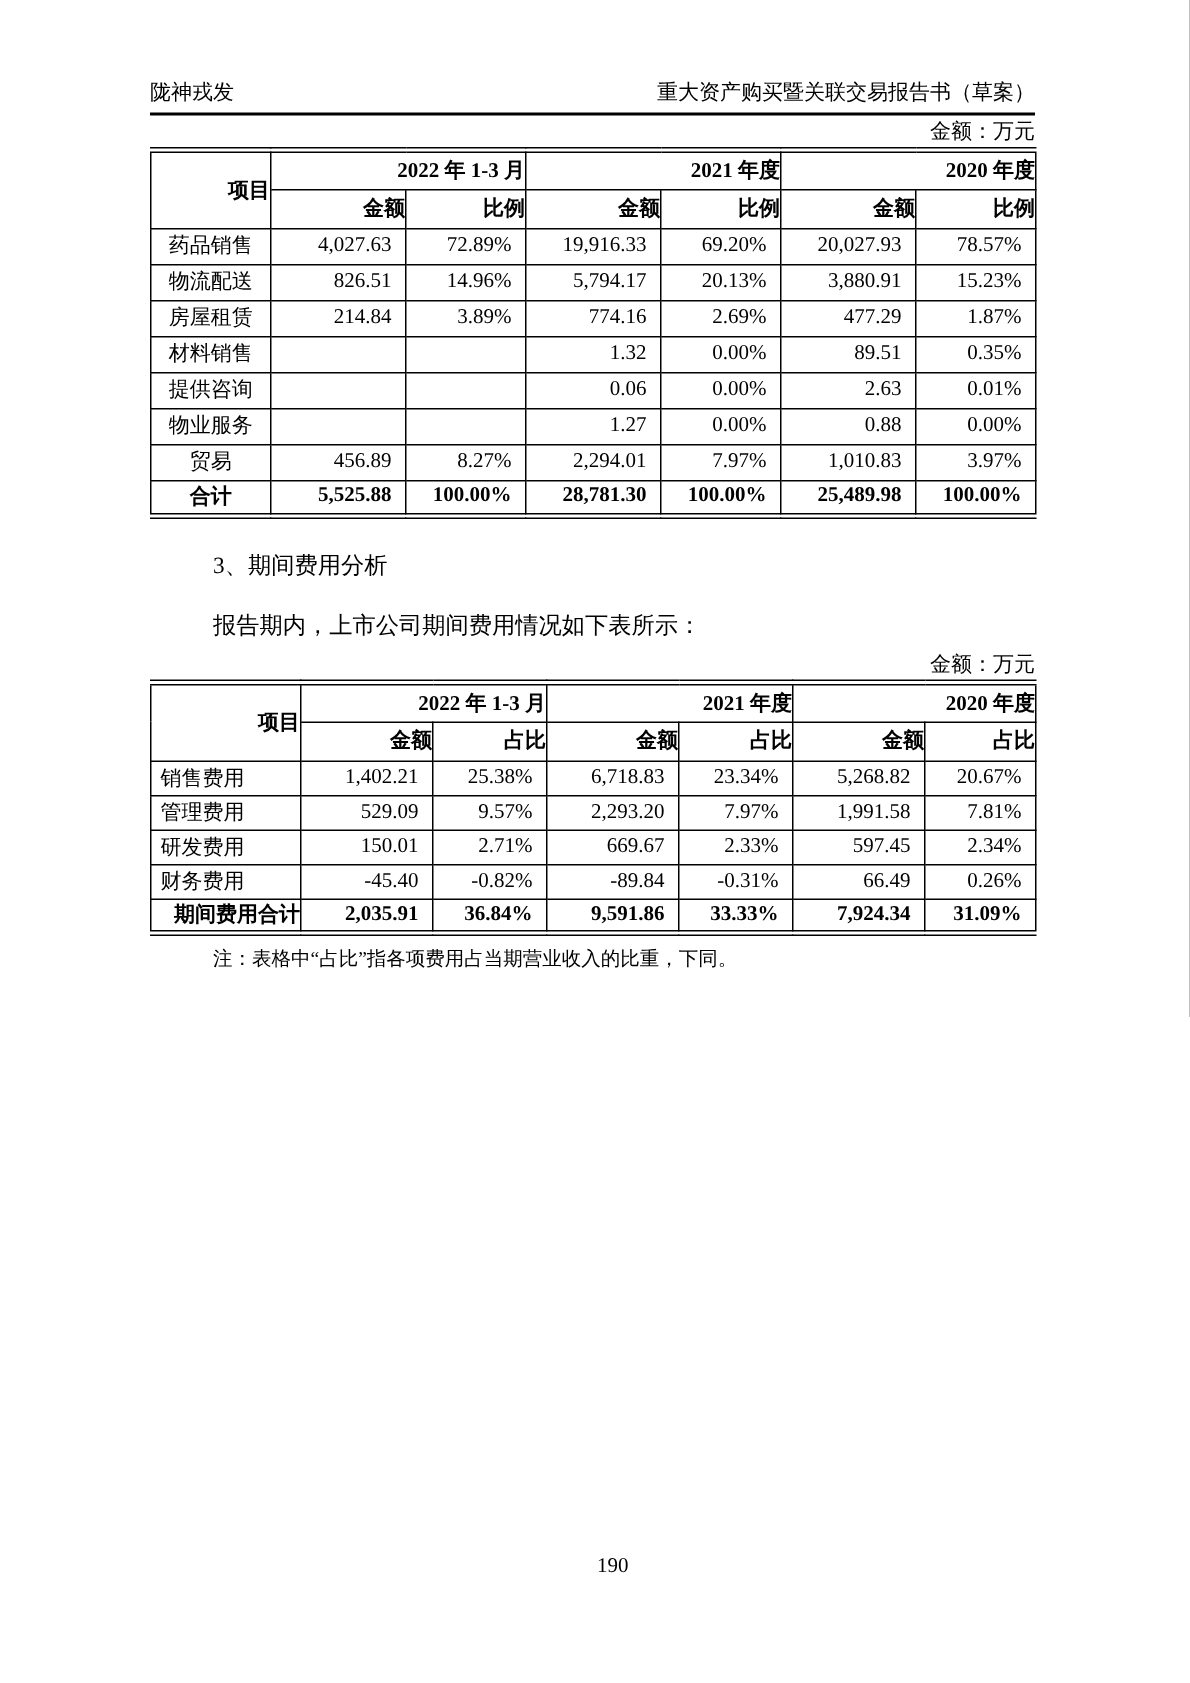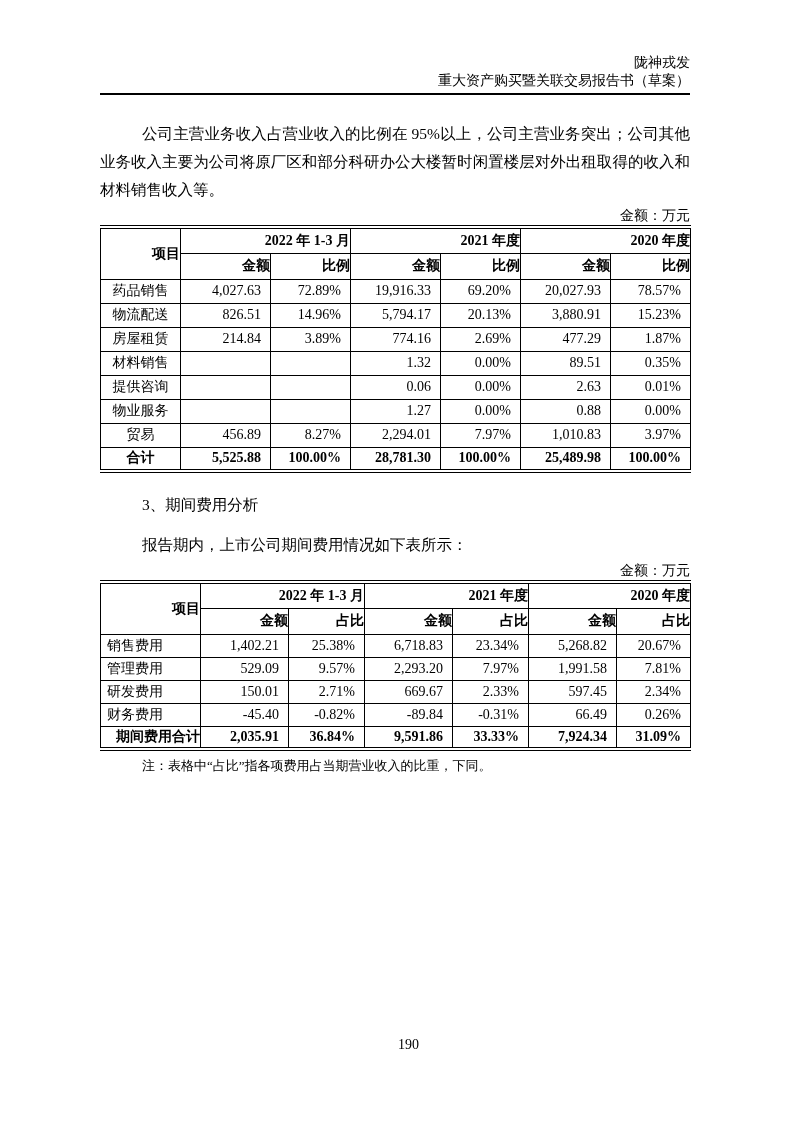--- a/index.html
+++ b/index.html
@@ -14,21 +14,20 @@
     overflow:hidden;
   }
   .content { position:absolute; left:100px; top:0; width:590px; }
 
   .doc-header {
     margin-top:54px;
     display:flex; justify-content:space-between; align-items:flex-end;
     font-size:14px; line-height:18px;
     border-bottom:2px solid #000;
     padding-bottom:3px;
-    flex-direction:column;
   }
 
   p.body {
     font-size:15.5px; line-height:28px;
     text-align:justify;
     text-indent:42px;
   }
   .p1 { margin-top:25px; }
   .p2 { margin-top:24px; }
   .p3 { margin-top:14px; }
@@ -85,21 +84,20 @@
 <body>
 
 <div class="page">
   <div class="content">
 
     <div class="doc-header">
       <span>陇神戎发</span>
       <span>重大资产购买暨关联交易报告书（草案）</span>
     </div>
 
-    <p class="body p1">公司主营业务收入占营业收入的比例在 95%以上，公司主营业务突出；公司其他业务收入主要为公司将原厂区和部分科研办公大楼暂时闲置楼层对外出租取得的收入和材料销售收入等。</p>
 
     <div class="unit-label">金额：万元</div>
 
     <table class="dtable t1">
       <colgroup>
         <col style="width:80px">
           <col style="width:90px">
           <col style="width:80px">
         <col style="width:90px">
           <col style="width:80px">

